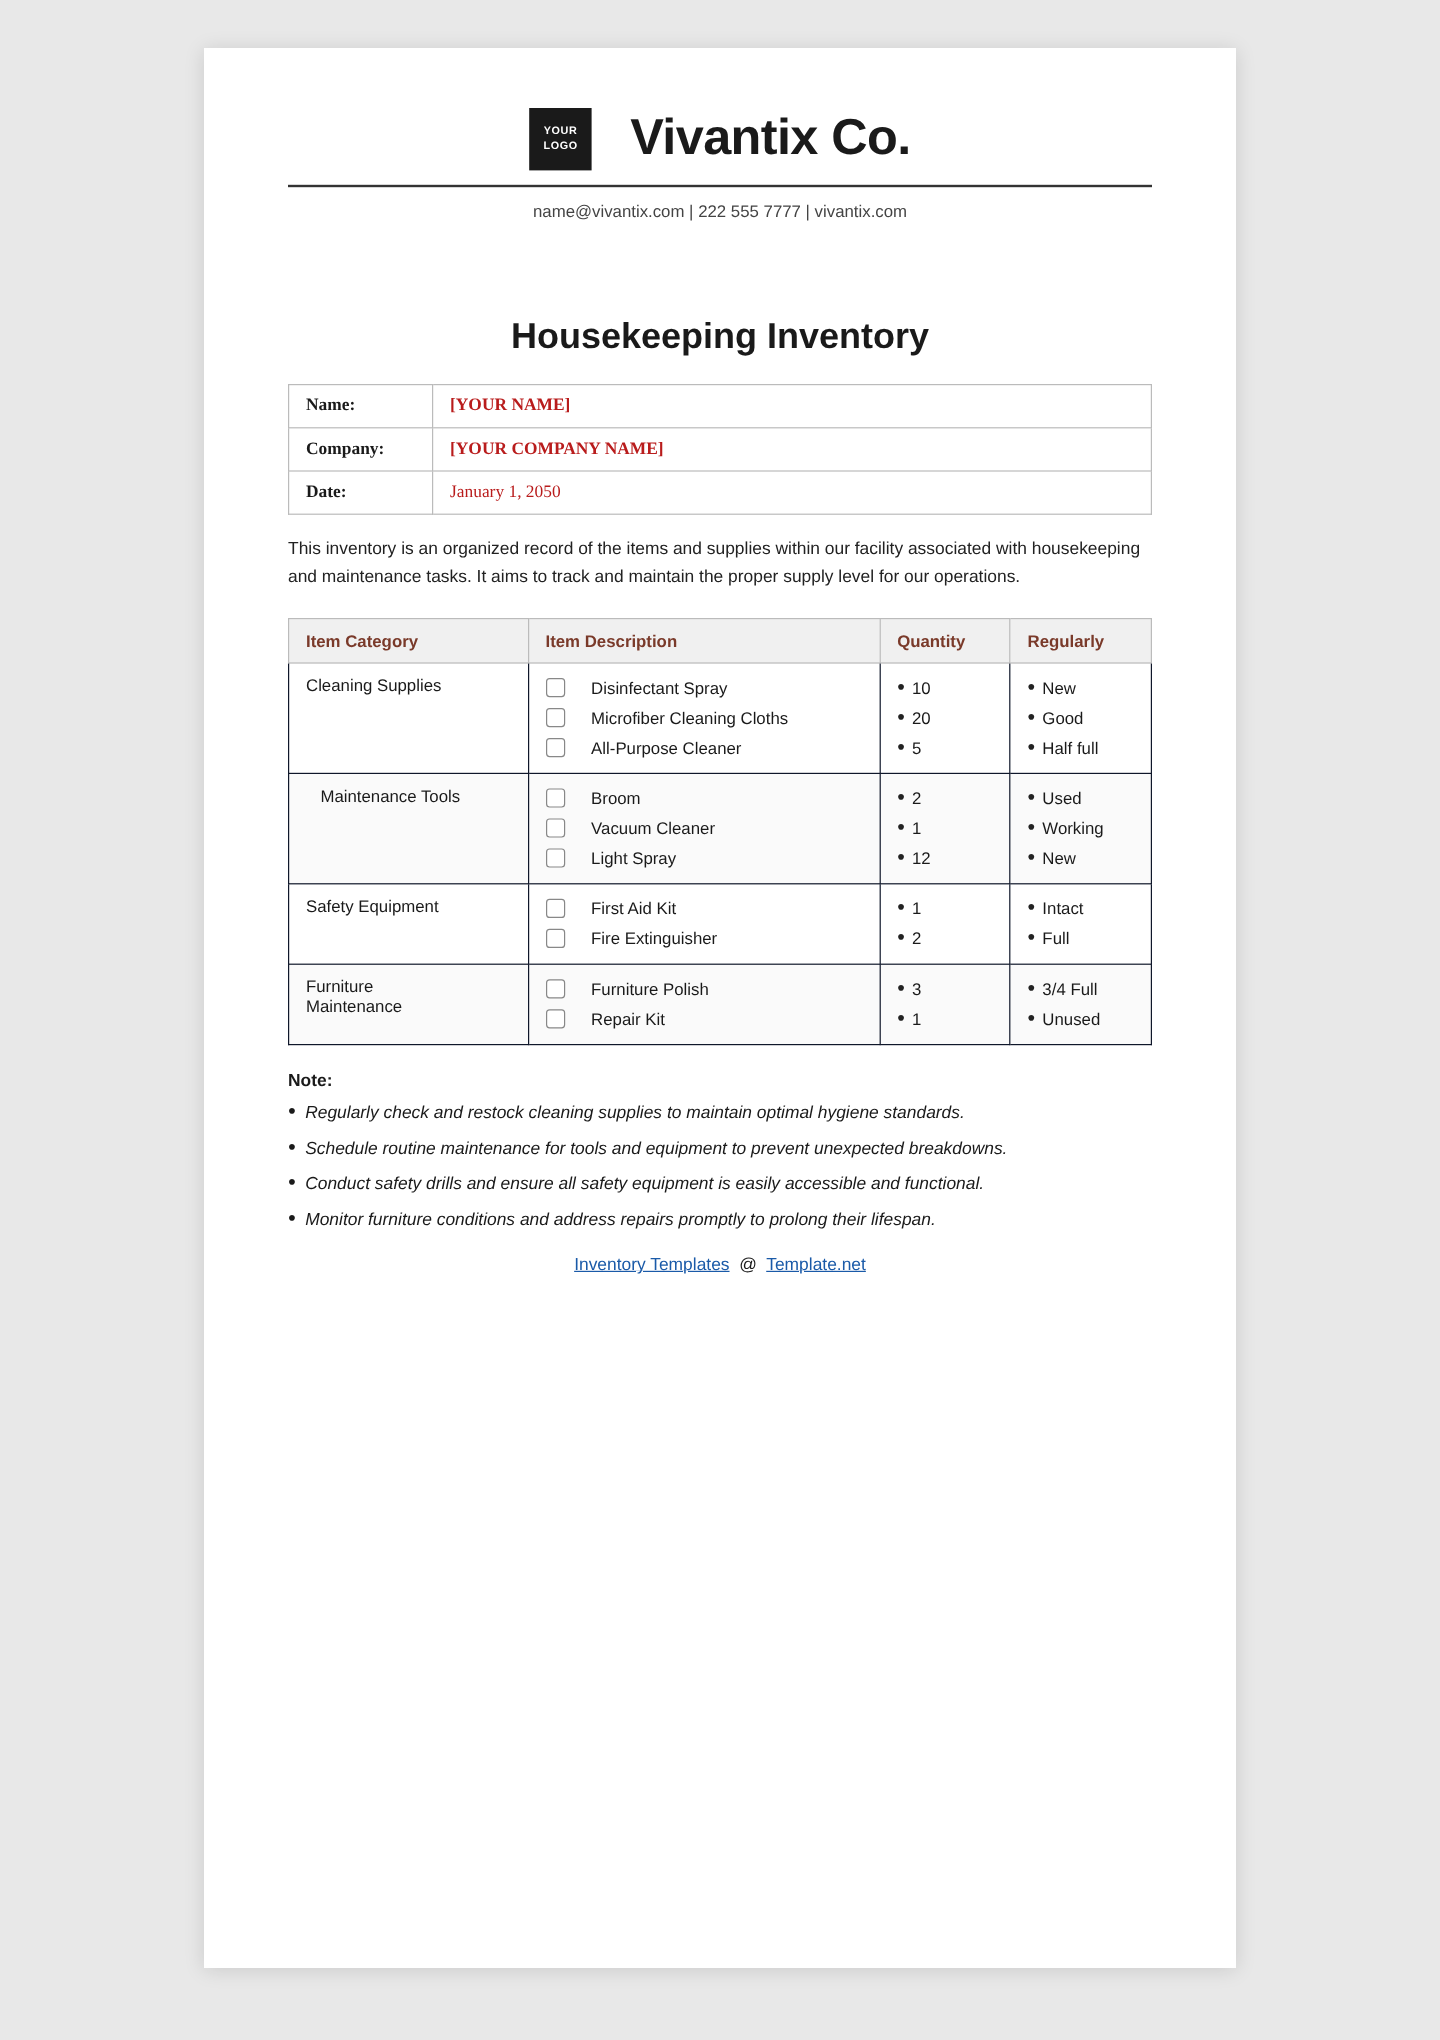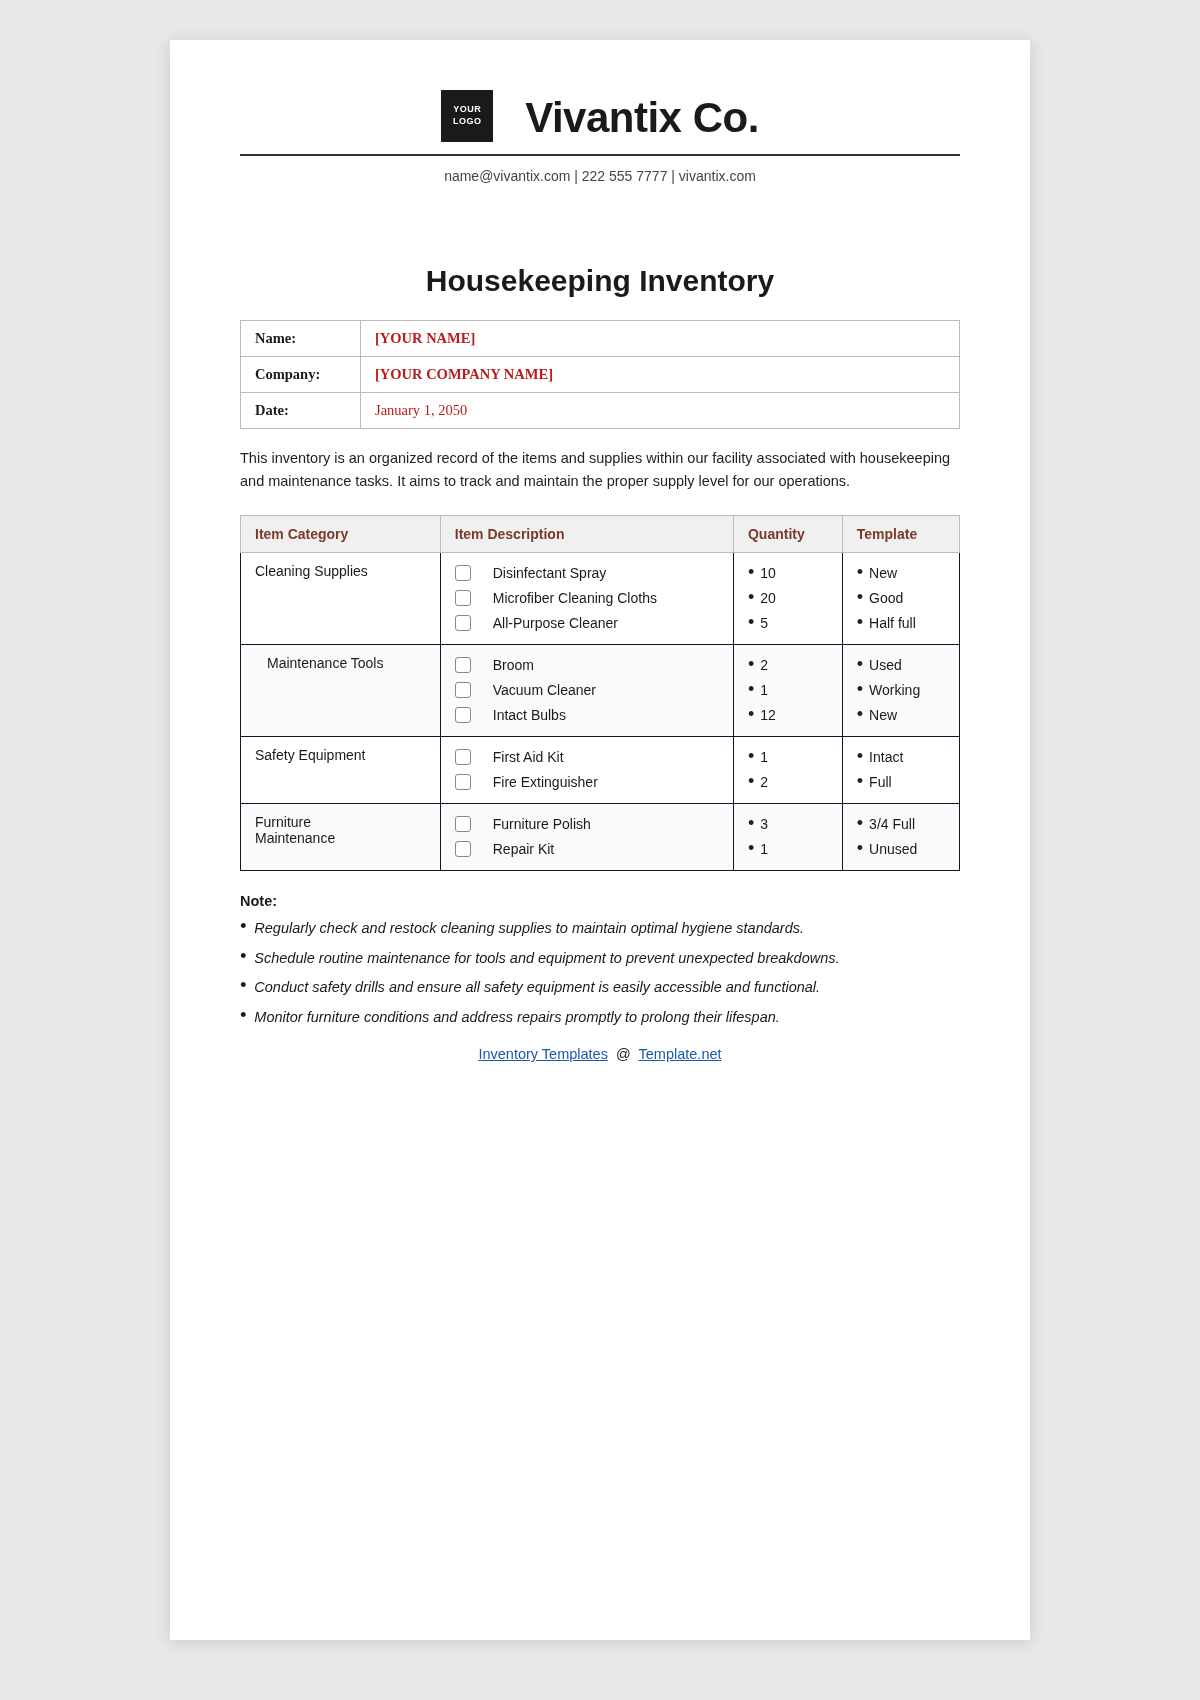--- a/index.html
+++ b/index.html
@@ -22,21 +22,21 @@
     }
     
     .header {
       display: flex;
       flex-direction: column;
       align-items: center;
       padding-bottom: 10px;
     }
     .header-top {
       display: flex;
-      align-items: flex-end;
+      align-items: flex-start;
       gap: 32px;
       margin-bottom: 4px;
     }
     .logo-box {
       width: 52px;
       height: 52px;
       background: #1a1a1a;
       color: #fff;
       font-size: 9px;
       font-family: Arial, sans-serif;
@@ -250,21 +250,21 @@
   </table>
 
   <div class="description">This inventory is an organized record of the items and supplies within our facility associated with housekeeping and maintenance tasks. It aims to track and maintain the proper supply level for our operations.</div>
 
   <table class="inventory-table">
     <thead>
       <tr>
         <th>Item Category</th>
         <th>Item Description</th>
         <th>Quantity</th>
-        <th>Template</th>
+        <th>Regularly</th>
       </tr>
     </thead>
     <tbody id="inventory-tbody">
     <tr>
           <td style="white-space: pre-line;">Cleaning Supplies</td>
           <td>
             <div class="item-row">
               <span class="checkbox-icon"></span>
               <span>Disinfectant Spray</span>
             </div>
@@ -316,21 +316,21 @@
             <div class="item-row">
               <span class="checkbox-icon"></span>
               <span>Broom</span>
             </div>
             <div class="item-row">
               <span class="checkbox-icon"></span>
               <span>Vacuum Cleaner</span>
             </div>
             <div class="item-row">
               <span class="checkbox-icon"></span>
-              <span>Intact Bulbs</span>
+              <span>Light Spray</span>
             </div>
           </td>
           <td>
             <ul class="bullet-list">
               <li>
                 <span class="bullet-dot">•</span>
                 <span>2</span>
               </li>
               <li>
                 <span class="bullet-dot">•</span>

